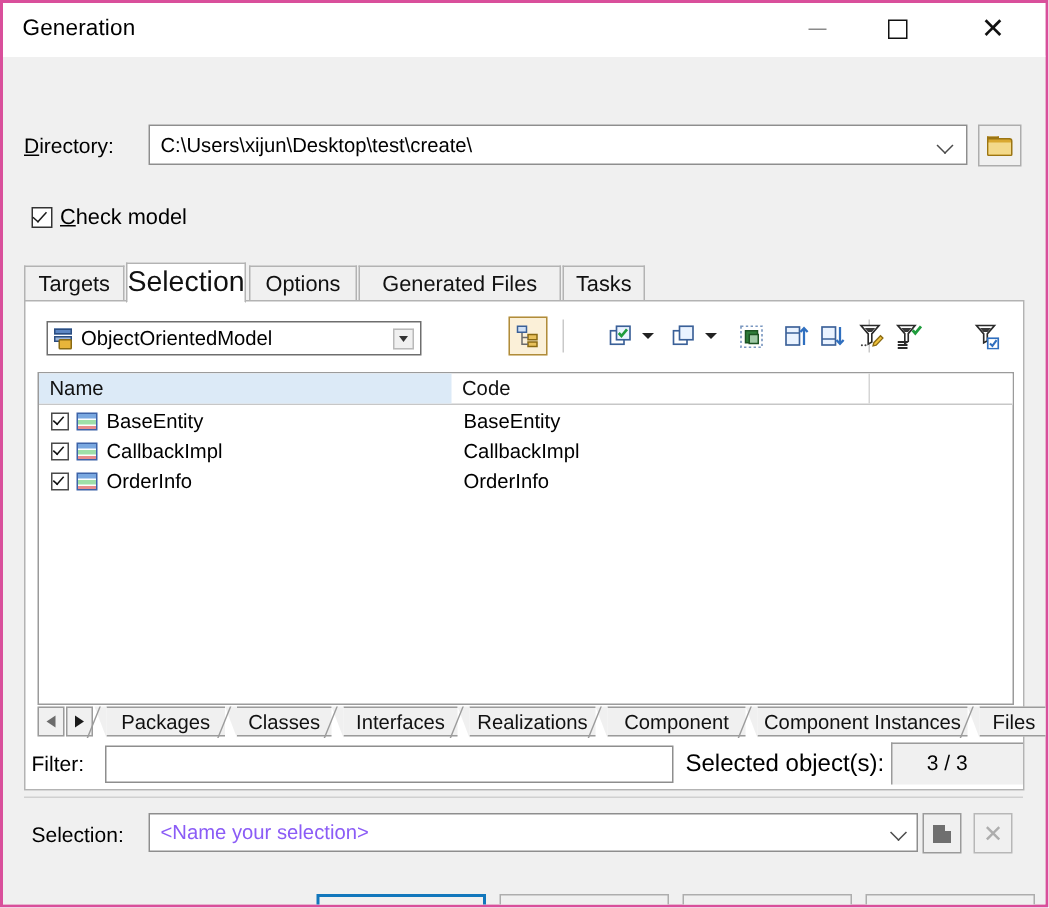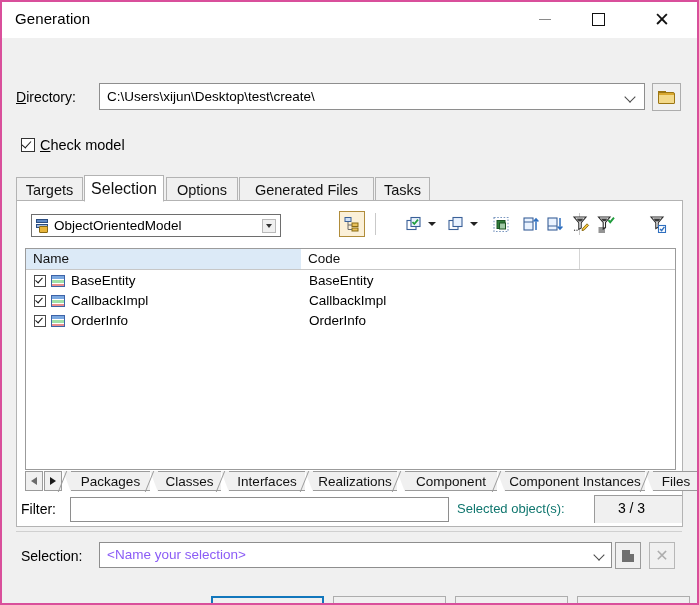--- a/index.html
+++ b/index.html
@@ -89,21 +89,21 @@
   #tabstrip { position: absolute; left: 14px; top: 137px; width: 667px; height: 26px; }
   .tab {
     position: absolute; top: 2px; height: 24px;
     background: #f0f0f0; border: 1px solid #b3b3b3; border-bottom: 0;
     font-size: 14.5px; color: #111;
     display: flex; align-items: center; justify-content: center;
   }
   .tab.active {
     top: 0px; height: 27px; background: #ffffff;
     border: 1px solid #b3b3b3; border-bottom: 1px solid #ffffff;
-    z-index: 4; font-size: 16px;
+    z-index: 4; font-size: 19px;
   }
   #tab-0 { left: 0px;   width: 67px; }
   #tab-1 { left: 68px;  width: 80px; }
   #tab-2 { left: 150px; width: 72px; }
   #tab-3 { left: 223px; width: 135px; }
   #tab-4 { left: 359px; width: 55px; }
 
   
   #panel {
     position: absolute; left: 14px; top: 162px; width: 667px; height: 327px;
@@ -218,21 +218,21 @@
   #stab-4 { left: 380px; width: 92px; }
   #stab-5 { left: 480px; width: 140px; }
   #stab-6 { left: 628px; width: 46px; }
 
   
   #filter-label { position: absolute; left: 19px; top: 463px; font-size: 14px; color: #000; }
   #filter-input {
     position: absolute; left: 68px; top: 459px; width: 379px; height: 25px;
     background: #fff; border: 1px solid #8e8e8e;
   }
-  #sel-obj-label { position: absolute; left: 455px; top: 463px; font-size: 13px; color: #0f766e; }
+  #sel-obj-label { position: absolute; left: 455px; top: 463px; font-size: 16px; color: #000000; }
   #sel-obj-box {
     position: absolute; left: 592px; top: 457px; width: 88px; height: 28px;
     background: #f0f0f0; border-left: 1px solid #9b9b9b; border-top: 1px solid #9b9b9b;
   }
   #sel-obj-value { position: absolute; left: 0; right: 14px; top: 4px; text-align: center; font-size: 14px; color: #000000; }
 
   #divider { position: absolute; left: 14px; top: 493px; width: 666px; height: 1px; background: #d0d0d0; }
 
   
   #selection-label { position: absolute; left: 19px; top: 510px; font-size: 14px; color: #000; }

